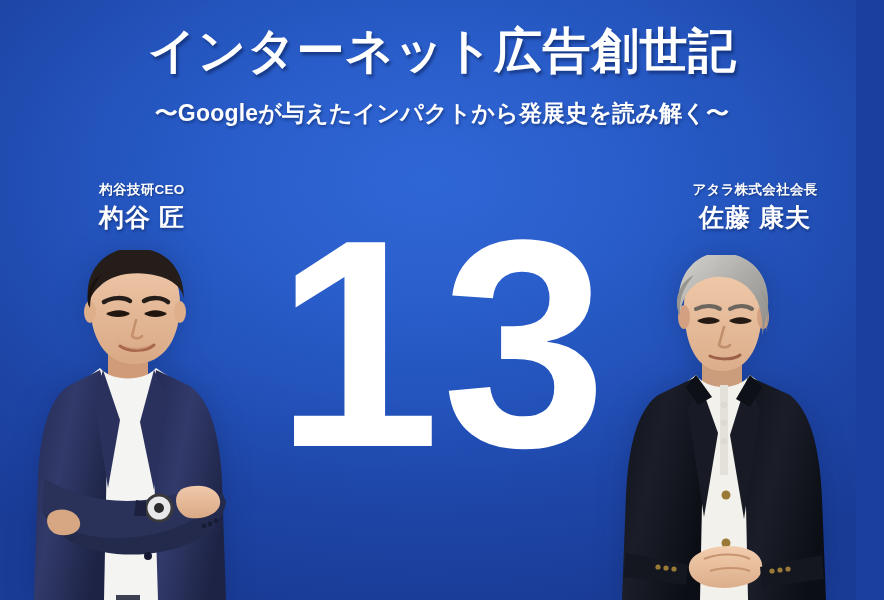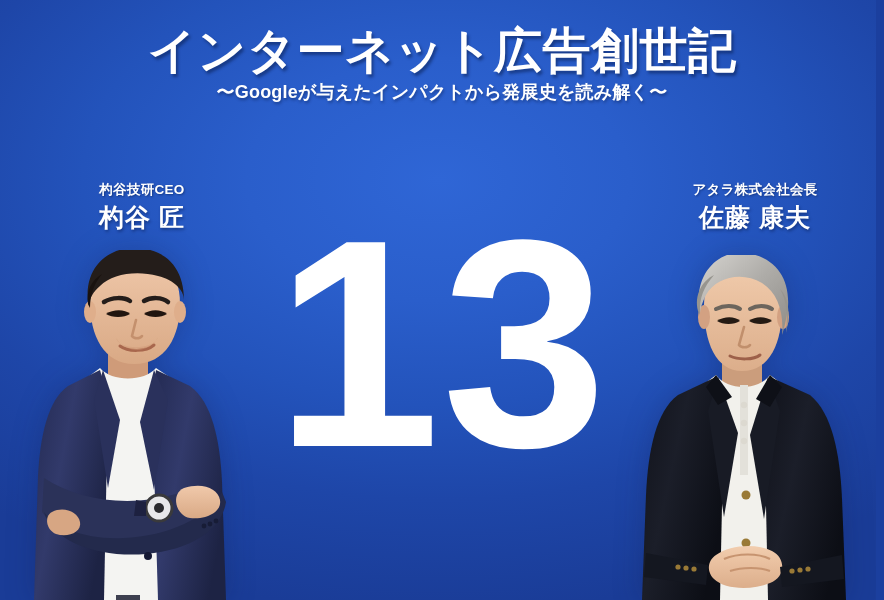--- a/index.html
+++ b/index.html
@@ -19,21 +19,20 @@
     width: 856px;
     height: 600px;
     overflow: hidden;
     background:
       radial-gradient(ellipse 78% 72% at 50% 30%,
         #2f66d6 0%,
         #2a5ecb 28%,
         #2353bb 52%,
         #1e46a8 74%,
         #1a3c97 100%);
-    padding-left: 20px;
   }
 
   
   #title-block {
     position: absolute;
     left: 0;
     top: 26px;
     width: 884px;
     text-align: center;
     z-index: 6;
@@ -41,22 +40,22 @@
   #main-title {
     font-size: 48px;
     font-weight: 700;
     color: #ffffff;
     letter-spacing: 0.5px;
     line-height: 1.06;
     text-shadow: 2px 3px 3px rgba(5, 20, 60, 0.45);
     white-space: nowrap;
   }
   #sub-title {
-    margin-top: 6px;
-    font-size: 18px;
+    margin-top: 24px;
+    font-size: 23px;
     font-weight: 700;
     color: #ffffff;
     letter-spacing: 0.2px;
     line-height: 1.1;
     text-shadow: 1px 2px 3px rgba(5, 20, 60, 0.42);
     white-space: nowrap;
   }
 
   
   #episode-number {

